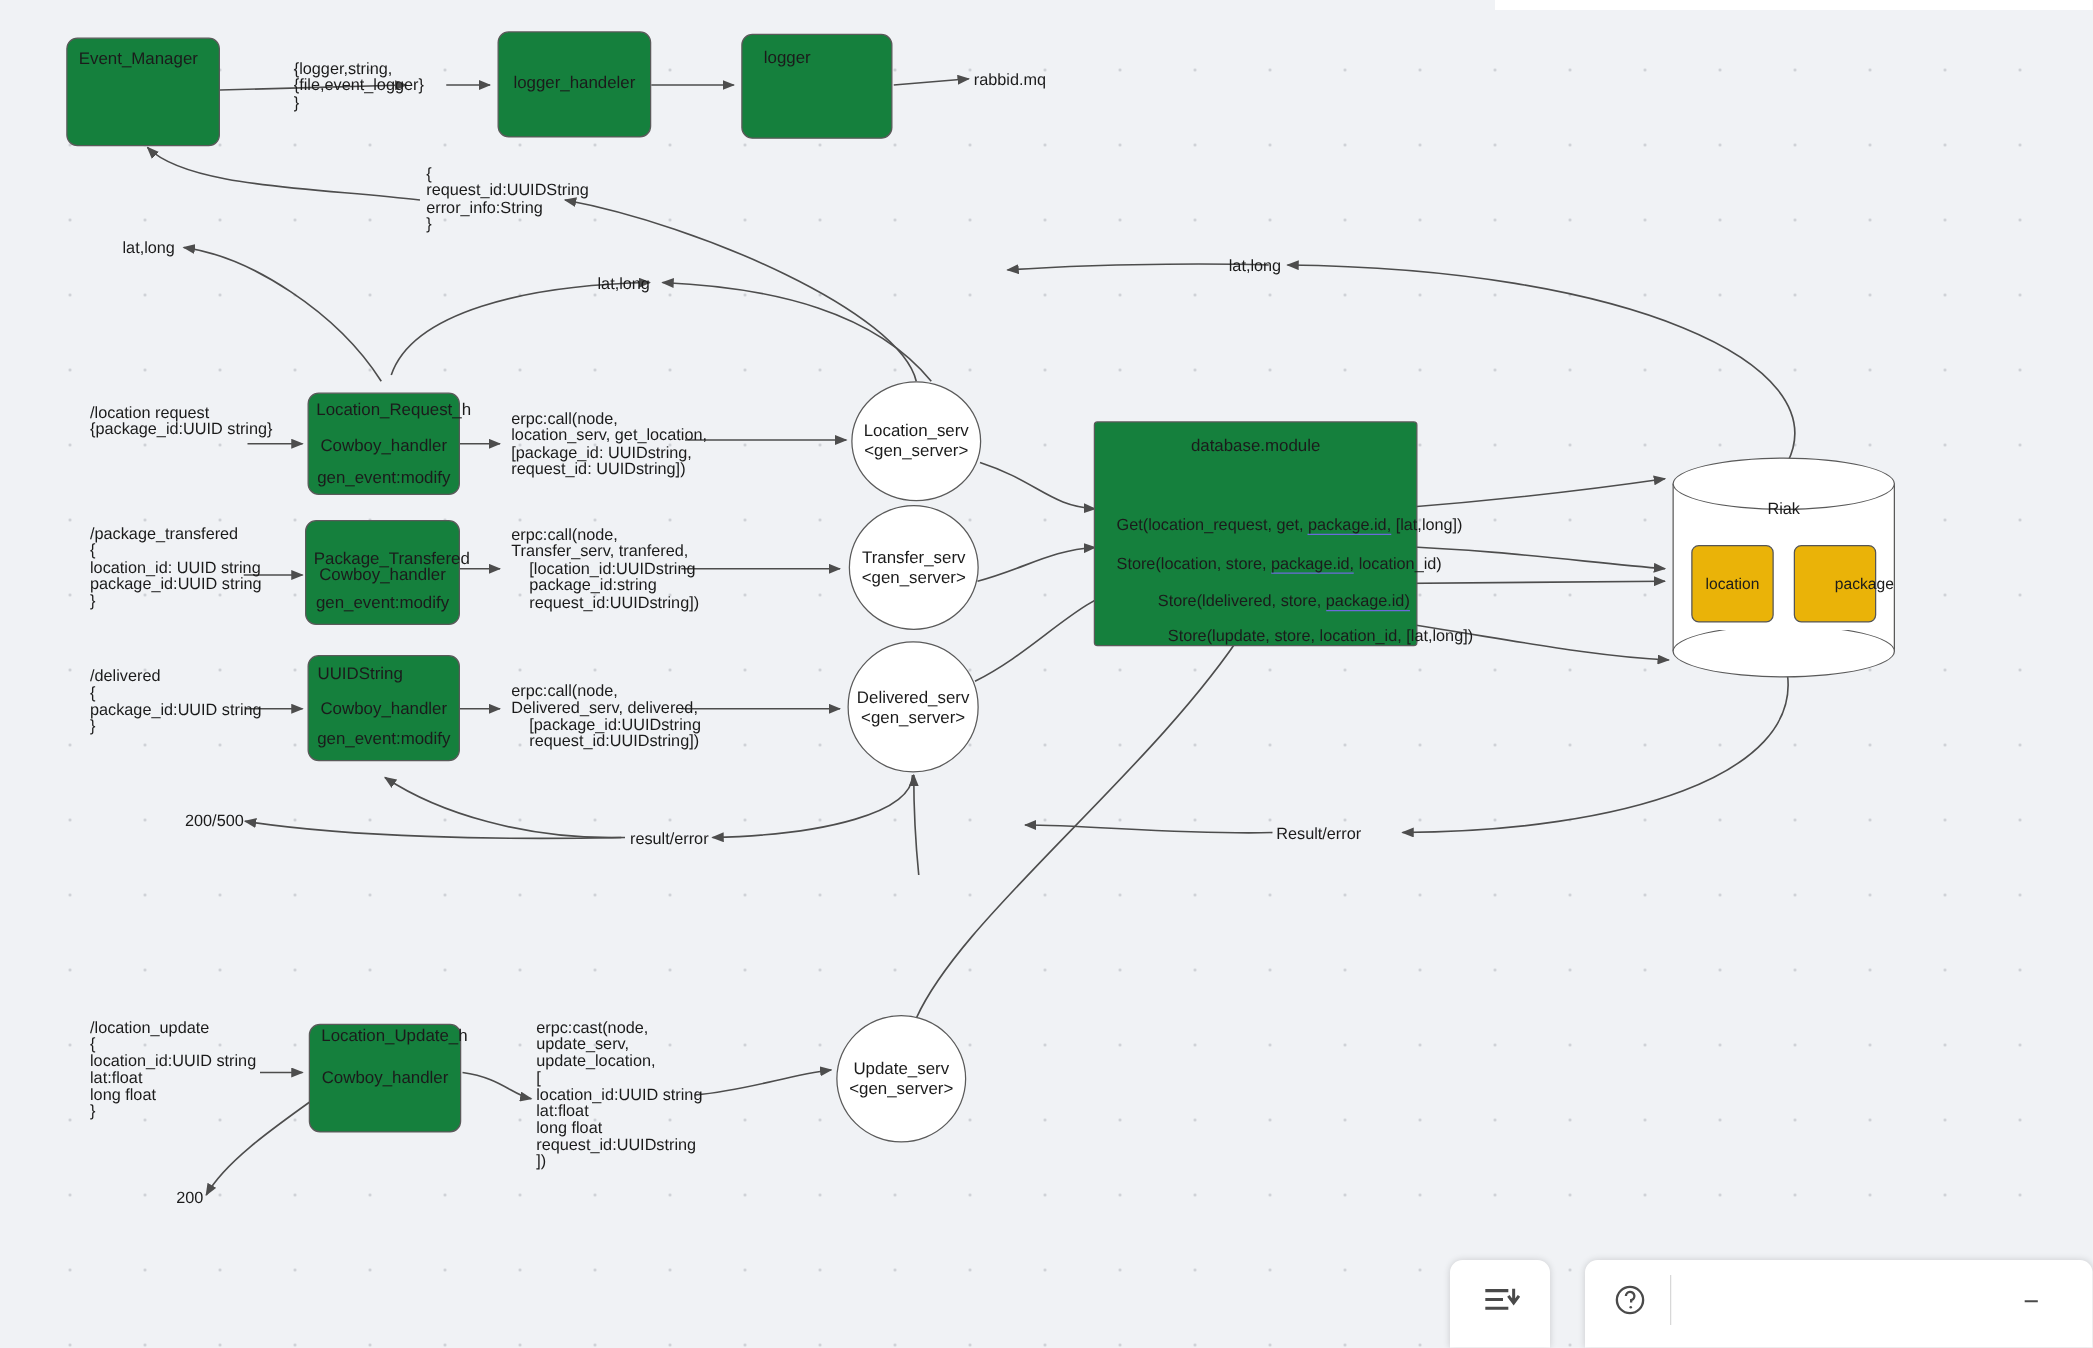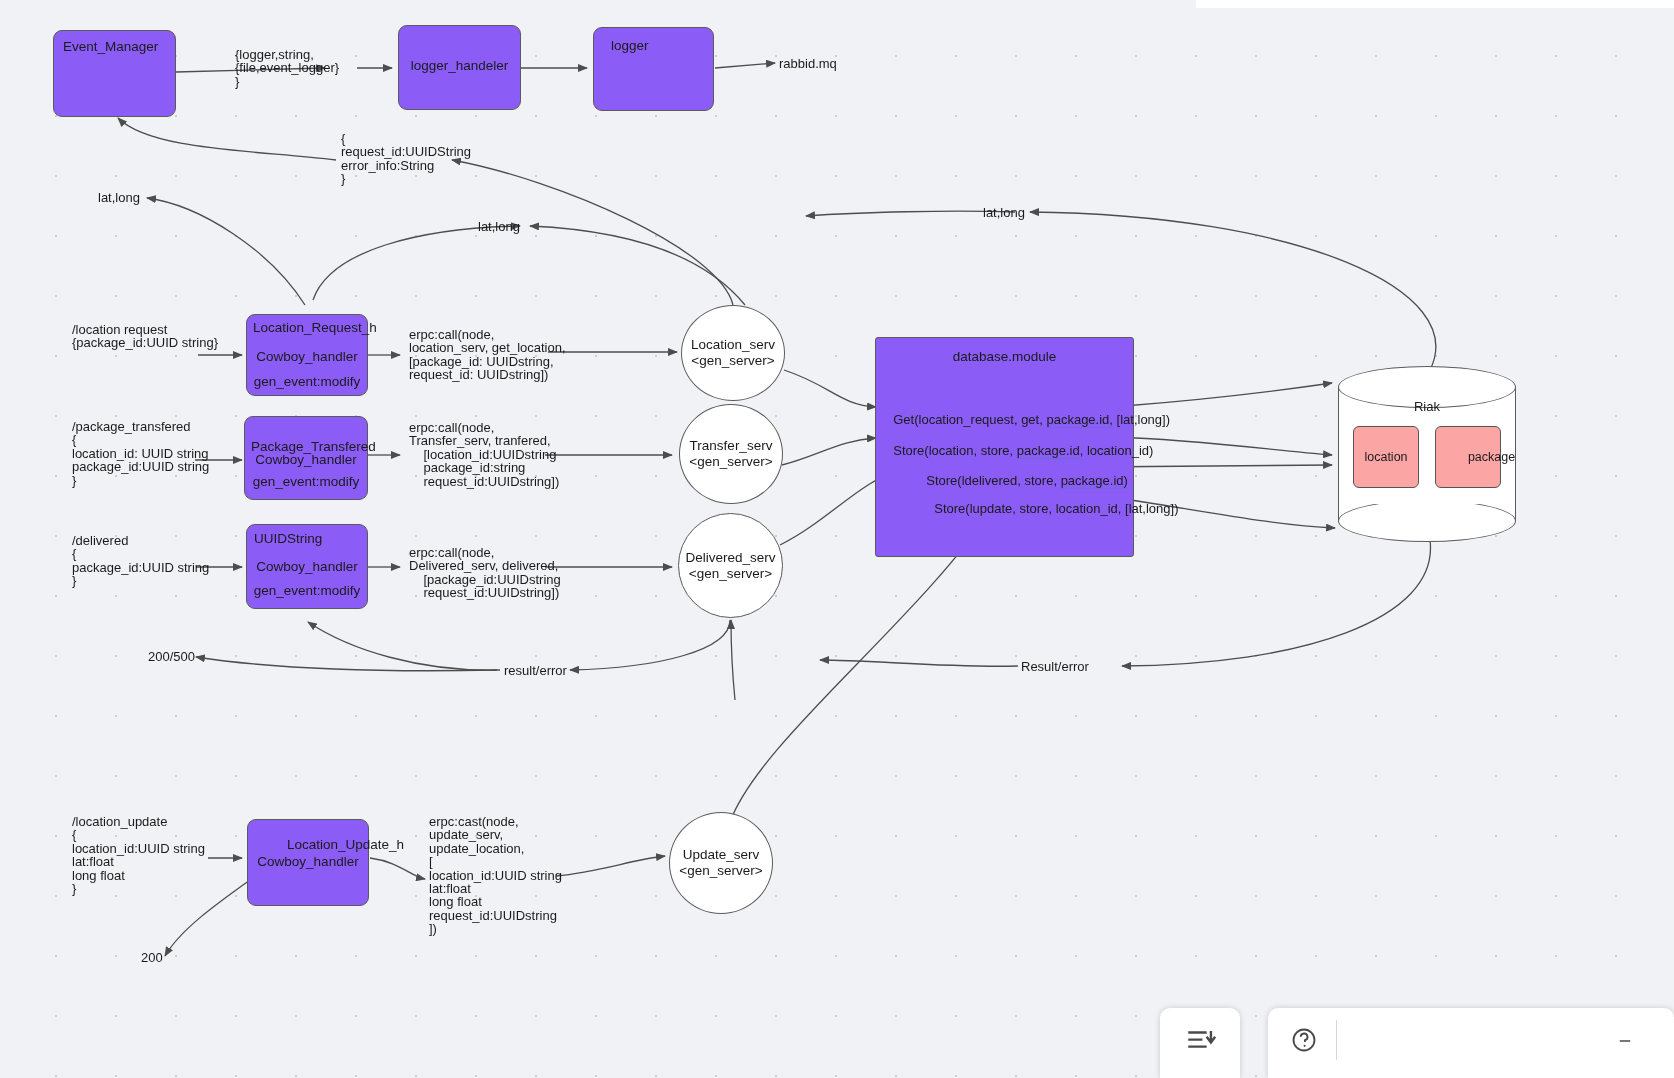--- a/index.html
+++ b/index.html
@@ -13,21 +13,21 @@
   #canvas{
     position:absolute;left:0;top:0;width:1674px;height:1078px;
     background-color:#f0f2f5;
     background-image:radial-gradient(#c9ccd1 1px, transparent 1.2px);
     background-size:60px 60px;
     background-position:26px 26px;
   }
   #svg-layer{position:absolute;left:0;top:0;width:1674px;height:1078px;}
   .node{
     position:absolute;
-    background:#8b5cf6;
+    background:#15803d;
     border:1.6px solid #5a5a5a;
     box-sizing:border-box;
   }
   .node.rounded{border-radius:9px;}
   .node.sharp{border-radius:3px;}
   .node-title{
     position:absolute;
     font-size:13.5px;color:#1b1b1b;
     white-space:nowrap;
   }
@@ -79,22 +79,22 @@
     box-sizing:border-box;
   }
   #riak-bottom-mask{
     position:absolute;left:1.6px;top:126px;width:174px;height:12px;background:#fff;
   }
   #riak-label{
     position:absolute;left:0;top:33px;width:178px;text-align:center;
     font-size:13px;color:#1b1b1b;z-index:5;
   }
   .riak-box{
-    position:absolute;top:60px;width:66px;height:62px;
-    background:#fca5a5;border:1.4px solid #555;border-radius:6px;
+    position:absolute;top:70px;width:66px;height:62px;
+    background:#eab308;border:1.4px solid #555;border-radius:6px;
     box-sizing:border-box;display:flex;align-items:center;justify-content:center;
     font-size:12.5px;color:#1b1b1b;z-index:6;
   }
   
   #toolbar-a{
     position:absolute;left:1160px;top:1008px;width:80px;height:70px;
     background:#fff;border-radius:10px 10px 0 0;
     box-shadow:0 0 6px rgba(0,0,0,.16);
   }
   #toolbar-b{
@@ -218,25 +218,25 @@
   <div class="node-line" style="top:57px;">gen_event:modify</div>
 </div>
 
 <div class="node rounded" style="left:246px;top:524px;width:122px;height:85px;">
   <div class="node-title" style="left:7px;top:6px;">UUIDString</div>
   <div class="node-line" style="top:34px;">Cowboy_handler</div>
   <div class="node-line" style="top:58px;">gen_event:modify</div>
 </div>
 
 <div class="node rounded" style="left:247px;top:819px;width:122px;height:87px;">
-  <div class="node-title" style="left:9px;top:17px;margin-left:30px;">Location_Update_h</div>
+  <div class="node-title" style="left:9px;top:1px;">Location_Update_h</div>
   <div class="node-line" style="top:34px;">Cowboy_handler</div>
 </div>
 
-<div class="node sharp" style="left:875px;top:337px;width:259px;height:220px;">
+<div class="node sharp" style="left:875px;top:337px;width:259px;height:180px;">
   <div class="node-line" style="top:11px;">database.module</div>
 </div>
 
 <div class="circle" style="left:681px;top:305px;width:104px;height:96px;">
   <span>Location_serv</span>
   <span>&lt;gen_server&gt;</span>
 </div>
 <div class="circle" style="left:679px;top:404px;width:104px;height:100px;">
   <span>Transfer_serv</span>
   <span>&lt;gen_server&gt;</span>

